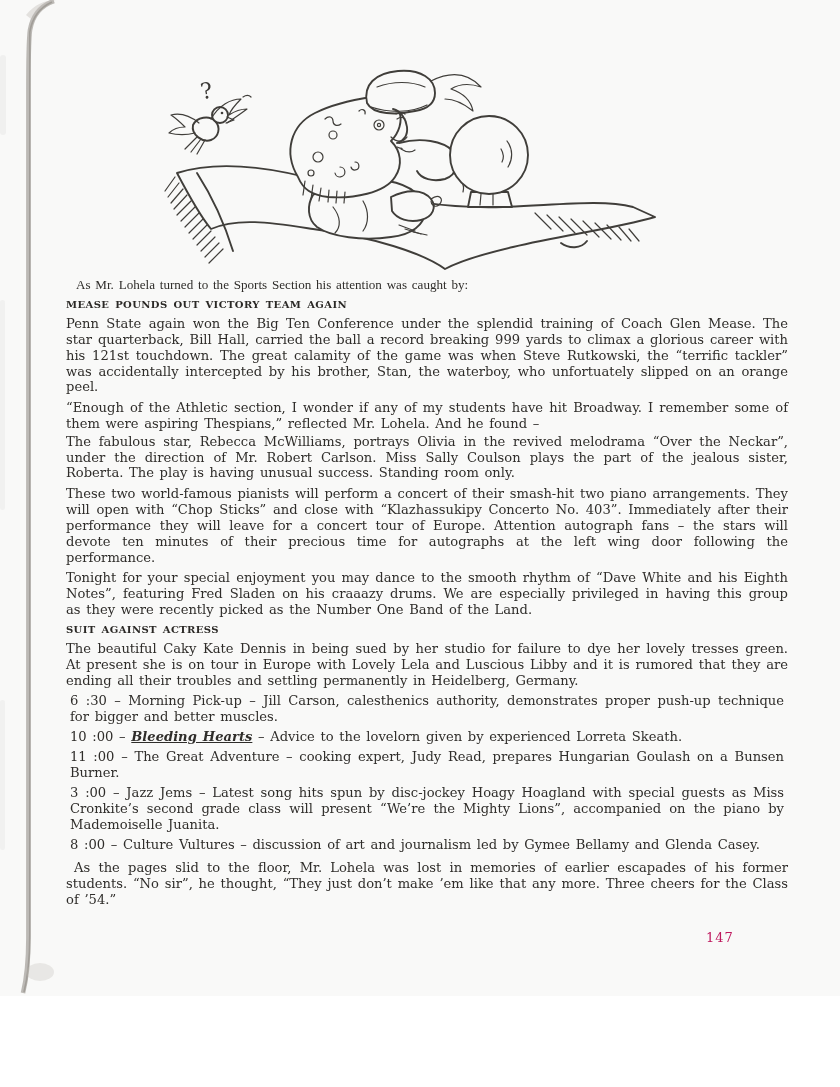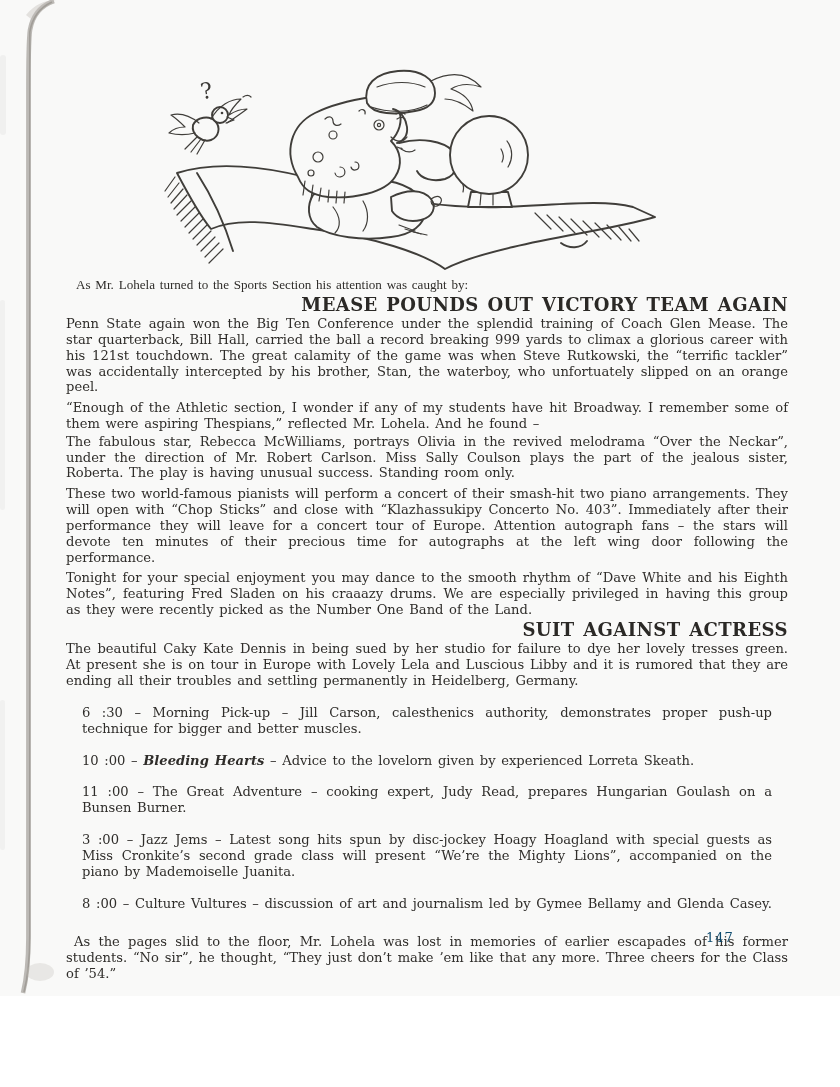--- a/index.html
+++ b/index.html
@@ -10,32 +10,32 @@
   }
   .scan{position:absolute;left:0;top:0;width:840px;height:996px;background:#f9f9f8;}
   .binding{position:absolute;left:0;top:0;}
   .smudge{position:absolute;background:#6a6660;border-radius:3px;}
   .illustration{position:absolute;left:163px;top:57px;}
   .content{
     position:absolute;left:66px;top:277px;width:722px;
     color:#2f2d2a;font-size:13.1px;line-height:15.9px;text-align:justify;word-spacing:1.5px;
   }
   .headline{
-    font-weight:bold;text-align:right;letter-spacing:.4px;word-spacing:2px;
-    margin:4px 0 3px;font-size:18px;color:#2b2926;
+    font-weight:bold;text-align:left;letter-spacing:.4px;word-spacing:2px;
+    margin:4px 0 3px;font-size:10px;color:#2b2926;
   }
   .para{margin:0 0 4.5px;}
   .para.lead{text-indent:10px;margin-bottom:2px;font-family:Liberation Serif, serif;}
   .para.pre-heading{margin-bottom:2px;}
-  .para.closing{margin-top:22px;text-indent:8px;}
-  .para.listing{margin:16px;}
-  .italic{font-style:italic;font-weight:bold;}
+  .para.closing{margin-top:8px;text-indent:8px;}
+  .para.listing{margin:4px;}
+  .italic{font-style:italic;font-weight:bold;text-decoration:underline;}
   .page-number{
     position:absolute;top:930px;left:698px;width:44px;text-align:center;
-    font-size:13px;color:#0c4a6e;letter-spacing:1px;
+    font-size:13px;color:#be185d;letter-spacing:1px;
   }
   svg .ink{stroke:#403e3a;stroke-width:1.9;fill:none;stroke-linecap:round;stroke-linejoin:round;}
   svg .fillpaper{fill:#f9f9f8;}
   svg .thin{stroke-width:1.2;}
 </style>
 </head>
 <body>
 
 <div class="scan">
 

